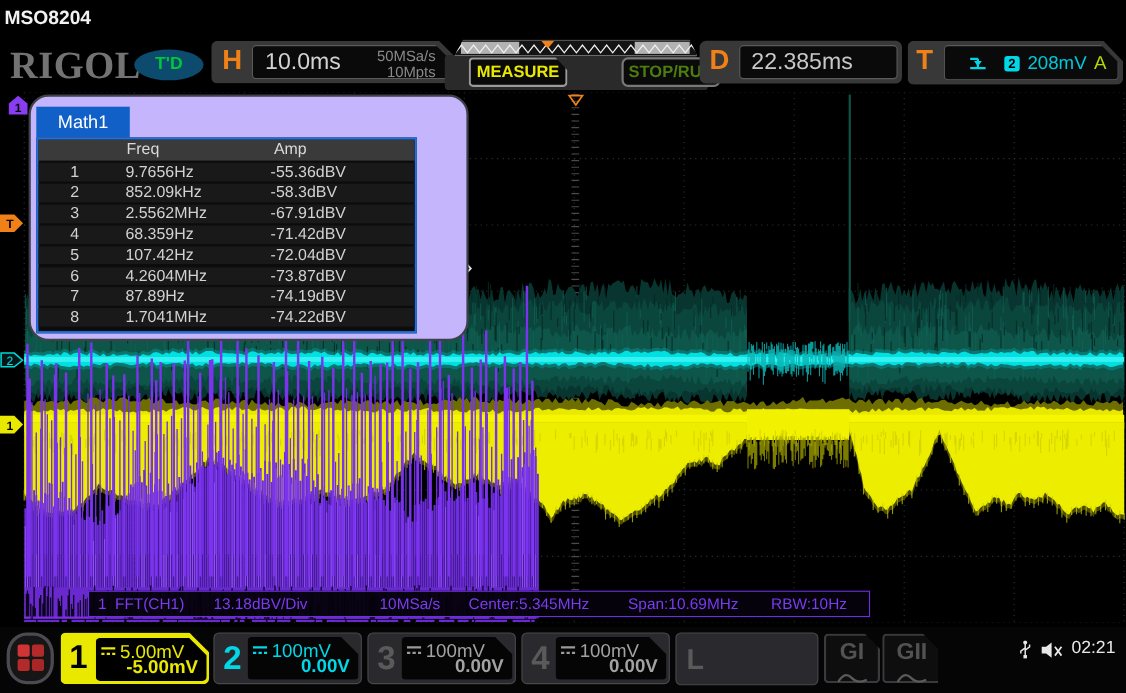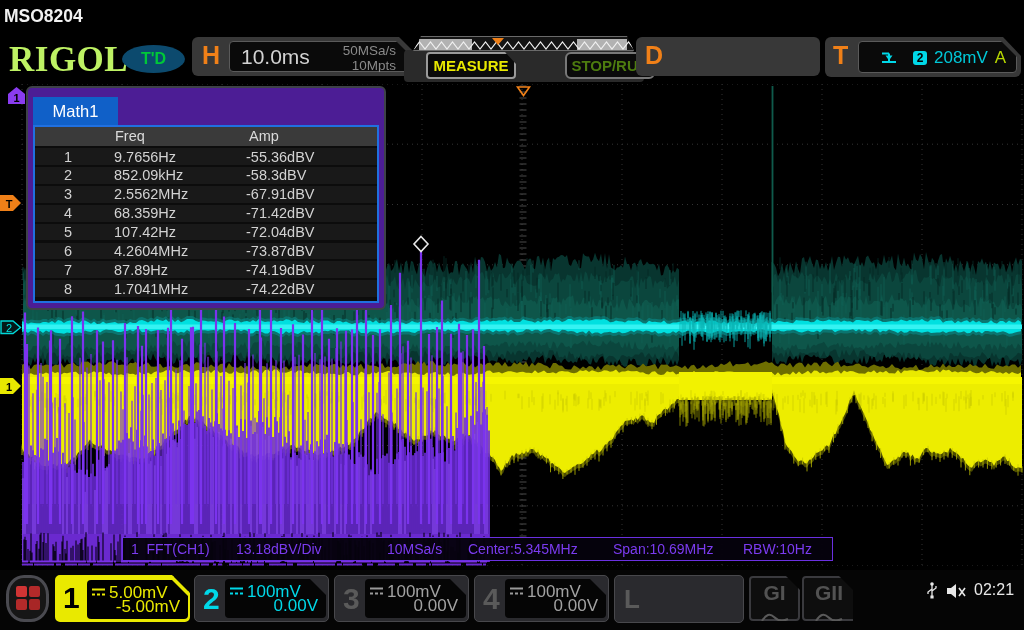--- a/index.html
+++ b/index.html
@@ -1,19 +1,19 @@
 <!DOCTYPE html>
 <html><head><meta charset="utf-8"><style>
 * { margin:0; padding:0; box-sizing:border-box; }
 html,body { width:1024px; height:630px; background:#000; overflow:hidden;
   font-family:"Liberation Sans", sans-serif; }
 .abs { position:absolute; }
 #topline { left:0; top:0; width:1024px; height:33px; color:#F2F2F2; font-size:17.5px;font-weight:bold; }
 #topline span { position:absolute; top:6px; }
-#rigol { left:9px; top:40px; color:#bef264; font-family:"Liberation Serif", serif;
+#rigol { left:9px; top:40px; color:#737373; font-family:"Liberation Serif", serif;
   font-weight:bold; font-size:35px; letter-spacing:0.5px; }
 #td { left:122px; top:45px; width:63px; height:28px; background:#0c4a6e; border-radius:50%;
   color:#00C838; font-weight:bold; font-size:16px; text-align:center; line-height:28px; }
 .panel { background:#383838; border-radius:6px; }
 .blk { position:absolute; background:#0A0A0A; border:1px solid #5A5A5A; border-radius:4px; }
 .olabel { position:absolute; color:#F08018; font-weight:bold; font-size:25px; }
 #hpanel { left:192px; top:37px; width:223px; height:39px;
   clip-path:polygon(0 0, 207px 0, 223px 16px, 223px 39px, 0 39px); }
 #hblk { left:37px; top:4px; width:181px; height:31px;
   clip-path:polygon(0 0, 167px 0, 181px 14px, 181px 31px, 0 31px); }
@@ -34,48 +34,48 @@
 #dval { position:absolute; left:10px; top:3px; color:#C8C8C8; font-size:21px; }
 #tpanel { left:825px; top:37px; width:196px; height:40px;
   clip-path:polygon(0 0, 178px 0, 196px 19px, 196px 40px, 0 40px); }
 #tblk { left:33px; top:4px; width:159px; height:32px;
   clip-path:polygon(0 0, 143px 0, 159px 16px, 159px 32px, 0 32px); }
 #t2badge { position:absolute; left:54px; top:9px; width:14px; height:14px; background:#00D8E8;
   border-radius:3px; color:#000; font-size:12px; font-weight:bold; text-align:center; line-height:14px; }
 #tval { position:absolute; left:75px; top:6px; color:#00C8D8; font-size:17px; }
 #ta { position:absolute; right:10px; top:6px; color:#B8D800; font-size:17px; }
 #scopewrap { left:0; top:84px; width:1024px; height:482px; }
-#math { left:26px; top:86px; width:360px; height:224px; background:#4c1d95;
-  border:2px solid #3E4248; border-radius:6px; }
+#math { left:26px; top:86px; width:400px; height:224px; background:#c4b5fd;
+  border:2px solid #3E4248; border-radius:18px; }
 #mtab { position:absolute; left:5px; top:9px; width:85px; height:28px; background:#1060C8;
   color:#FFF; font-size:16.5px; text-align:center; line-height:28px; }
 #mtable { position:absolute; left:5px; top:37px; width:346px; height:178px;
   border:2px solid #2070E0; background:#0C0C0C; }
 #mhead { height:19px; background:#3A3A3A; position:relative; }
 #mhead span { position:absolute; top:1px; color:#DADADA; font-size:14.5px; }
 .mrow { height:16.8px; margin-top:2.1px; background:#191919; position:relative;
   color:#D2D2D2; font-size:14.5px; }
 .mrow span { position:absolute; top:0.5px; }
 .c1 { left:18px; width:30px; text-align:center; }
 .c2 { left:79px; }
 .c3 { left:211px; }
 #fftbar { left:80px; top:537px; width:711px; height:24px; border:1px solid #6A30E0;
-  background:rgba(5,2,12,0.96); color:#7B3BF0; font-size:14px;margin-left:42px; }
+  background:rgba(5,2,12,0.96); color:#7B3BF0; font-size:14px; }
 #fftbar span { position:absolute; top:3px; }
 #bottom { left:0; top:570px; width:1024px; height:60px; background:#050505; }
 #menucirc { position:absolute; left:6px; top:5px; width:43px; height:47px; background:#161616;
   border:3px solid #4A4A50; border-radius:42%; }
 .rsq { position:absolute; width:11px; height:11px; border-radius:2px; }
 .chbox { position:absolute; top:5px; width:135px; height:47px; background:#2A2A2E;
   border:1px solid #48484C; border-radius:5px; }
 .chblk { position:absolute; left:30px; top:3px; width:101px; height:39px; background:#050505;
   border-radius:4px; clip-path:polygon(0 0, 85px 0, 101px 16px, 101px 39px, 0 39px);padding-left:40px; }
 .chnum { position:absolute; left:8px; top:6px; font-size:30px; font-weight:bold; }
 .v1 { position:absolute; left:22px; top:3px; font-size:17px; }
-.v2 { position:absolute; right:8px; bottom:2px; font-size:17px; }
+.v2 { position:absolute; right:8px; bottom:2px; font-size:17px;font-weight:bold; }
 .coup { position:absolute; left:5px; top:8px; width:13px; height:8px; }
 #ch1 { left:55px; background:#E9E900; border:2px solid #E9E900;
   clip-path:polygon(0 0, 117px 0, 135px 18px, 135px 47px, 0 47px); }
 #ch1 .chblk { background:#000; }
 #lbox { position:absolute; left:614px; top:5px; width:130px; height:48px; background:#2A2A2E;
   border:1px solid #48484C; border-radius:5px; }
 #lblk { position:absolute; left:29px; top:3px; width:98px; height:41px; background:#0A0A0A;
   border:1px solid #44484E; border-radius:4px;
   clip-path:polygon(0 0, 82px 0, 98px 16px, 98px 41px, 0 41px); }
 #lblk div { color:#B4B4B4; font-size:10px; white-space:nowrap; padding-left:8px; }
@@ -104,20 +104,23 @@
     <rect x="5" y="1" width="53" height="11" fill="#B2B2B2"></rect>
     <rect x="163" y="1" width="50" height="11" fill="#B2B2B2"></rect>
     <polyline points="0,11 5.5,4 11.0,11 16.5,4 22.0,11 27.5,4 33.0,11 38.5,4 44.0,11 49.5,4 55.0,11 60.5,4 66.0,11 71.5,4 77.0,11 82.5,4 88.0,11 93.5,4 99.0,11 104.5,4 110.0,11 115.5,4 121.0,11 126.5,4 132.0,11 137.5,4 143.0,11 148.5,4 154.0,11 159.5,4 165.0,11 170.5,4 176.0,11 181.5,4 187.0,11 192.5,4 198.0,11 203.5,4 209.0,11 214.5,4 220.0,11" fill="none" stroke="#F0F0F0" stroke-width="1.2"></polyline>
     <path d="M78 0 H90 L84 7 Z" fill="#F08018"></path>
   </svg>
 </div>
 <div class="abs btn" id="measure">MEASURE</div>
 <div class="abs btn" id="stoprun">STOP/RUN</div>
 <div class="abs panel" id="dpanel">
     <span class="olabel" style="left:9px;top:4px">D</span>
+  <div class="blk" id="dblk">
+      <span id="dval">22.385ms</span>
+    </div>
 </div>
 <div class="abs panel" id="tpanel">
     <span class="olabel" style="left:8px;top:4px">T</span>
   <div class="blk" id="tblk">
     <svg style="position:absolute;left:22px;top:8px" width="16" height="15" viewBox="0 0 16 15">
       <path d="M1 3.5 H8 M8 3.5 V12 M1 12 H15" stroke="#00D8E8" stroke-width="2" fill="none"></path>
       <path d="M4.5 5.5 H11.5 L8 10.5 Z" fill="#00D8E8"></path>
     </svg>
     <span id="t2badge">2</span>
       <span id="tval">208mV</span>

